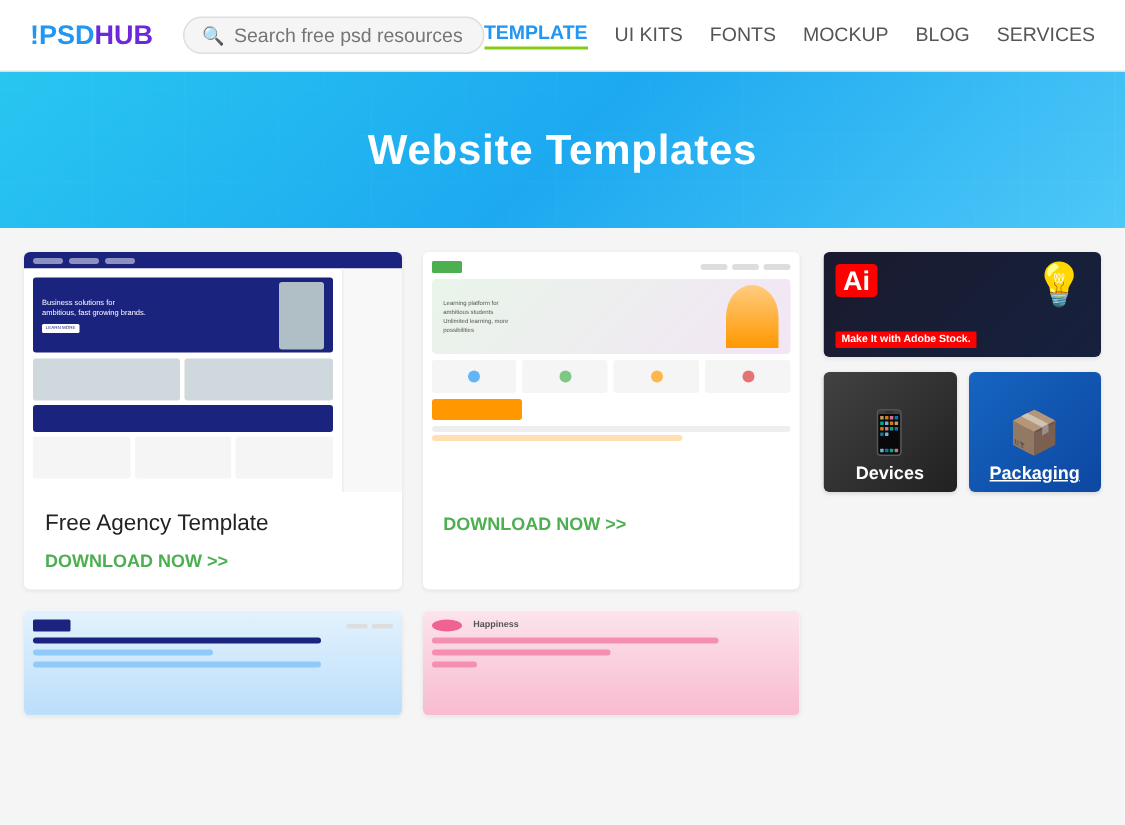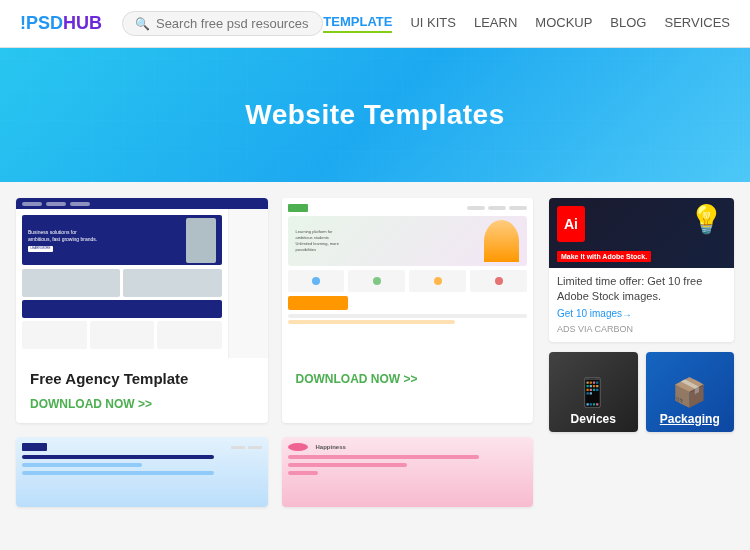--- a/index.html
+++ b/index.html
@@ -59,21 +59,21 @@
     .nav-item.active {
       color: #2196f3;
       border-bottom: 2px solid #84cc16;
       font-weight: 600;
     }
 
     
     .hero {
       background: linear-gradient(135deg, #29c6f0 0%, #1da9f0 50%, #4dc8f7 100%);
       text-align: center;
-      padding: 51px 20px;
+      padding: 36px 20px;
       position: relative;
       overflow: hidden;
     }
     .hero h1 {
       color: #fff;
       font-size: 28px;
       font-weight: 700;
       letter-spacing: 0.5px;
       position: relative;
       z-index: 1;
@@ -229,21 +229,21 @@
     }
     .preview-2-strips { display: flex; flex-direction: column; gap: 2px; }
     .preview-2-strip { height: 4px; background: #eee; border-radius: 2px; }
     .preview-2-strip.orange { background: #ffe0b2; width: 70%; }
 
     .card-info {
       padding: 12px 14px;
     }
     .card-title {
       font-size: 15px;
-      font-weight: 700;
+      font-weight: 400;
       color: #222;
       margin-bottom: 8px;
     }
     .card-download {
       font-size: 12px;
       color: #4caf50;
       font-weight: 700;
       cursor: pointer;
       text-decoration: none;
     }
@@ -268,28 +268,28 @@
       background: linear-gradient(135deg, #1a1a2e, #16213e);
       position: relative;
       overflow: hidden;
       display: flex;
       align-items: center;
       justify-content: center;
     }
     .ad-image-adobe {
       background: #ff0000;
       width: 28px;
-      height: 36px;
+      height: 22px;
       border-radius: 3px;
       display: flex;
       align-items: center;
       justify-content: center;
       color: white;
       font-weight: bold;
-      font-size: 14px;
+      font-size: 18px;
       position: absolute;
       top: 8px;
       left: 8px;
     }
     .ad-image-bulb {
       position: absolute;
       right: 10px;
       top: 5px;
       font-size: 28px;
     }
@@ -456,21 +456,21 @@
   <div class="logo">
     <span>!PSD</span><span style="color:#6d28d9;">HUB</span>
   </div>
   <div class="search-bar">
     <span class="search-icon-svg">🔍</span>
     <input type="text" placeholder="Search free psd resources" style="">
   </div>
   <nav class="nav">
     <a class="nav-item active">TEMPLATE</a>
     <a class="nav-item">UI KITS</a>
-    <a class="nav-item">LEARN</a>
+    <a class="nav-item">FONTS</a>
     <a class="nav-item">MOCKUP</a>
     <a class="nav-item">BLOG</a>
     <a class="nav-item">SERVICES</a>
   </nav>
 </header>
 
 <section class="hero">
   <div class="hero-bg-pattern"></div>
   <h1>Website Templates</h1>
 </section>
@@ -588,25 +588,20 @@
   </div>
 
   <div class="sidebar">
 
     <div class="ad-box">
       <div class="ad-image">
         <div class="ad-image-adobe">Ai</div>
         <div class="ad-image-bulb">💡</div>
         <div style="position:absolute;bottom:6px;left:8px;background:#ff0000;color:white;font-size:7px;padding:2px 4px;border-radius:1px;font-weight:bold;">Make It with Adobe Stock.</div>
       </div>
-      <div class="ad-text">
-        <span>Limited time offer: Get 10 free Adobe Stock images.</span>
-        <a class="ad-link">Get 10 images→</a>
-        <span class="ad-via">ADS VIA CARBON</span>
-      </div>
     </div>
 
 
     <div class="mockup-row">
       <div class="mockup-box">
         <div class="mockup-devices">
           <span class="devices-icon">📱</span>
           <div class="mockup-devices-label">Devices</div>
         </div>
       </div>

